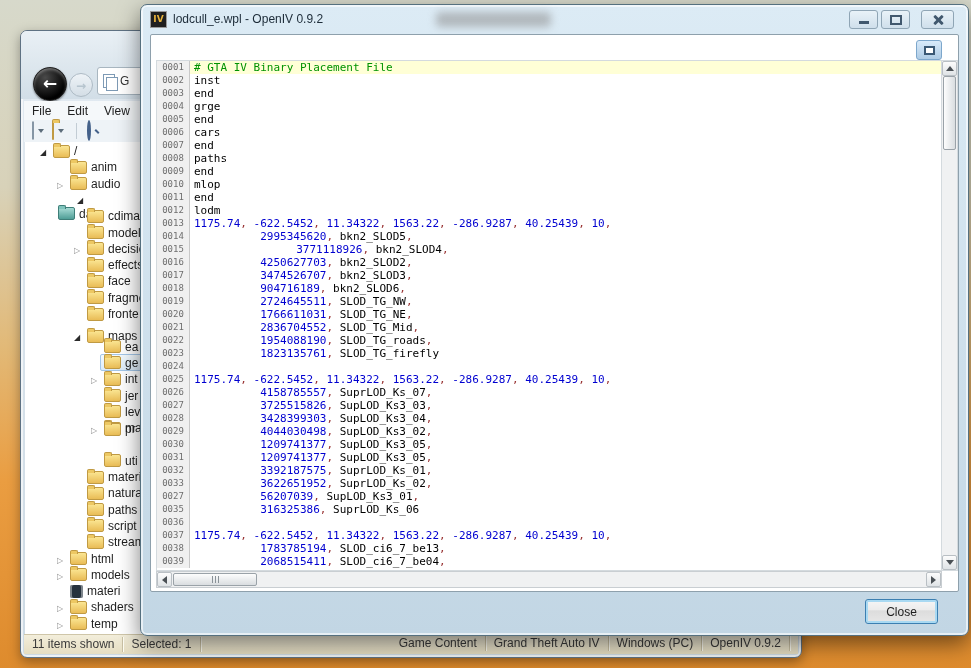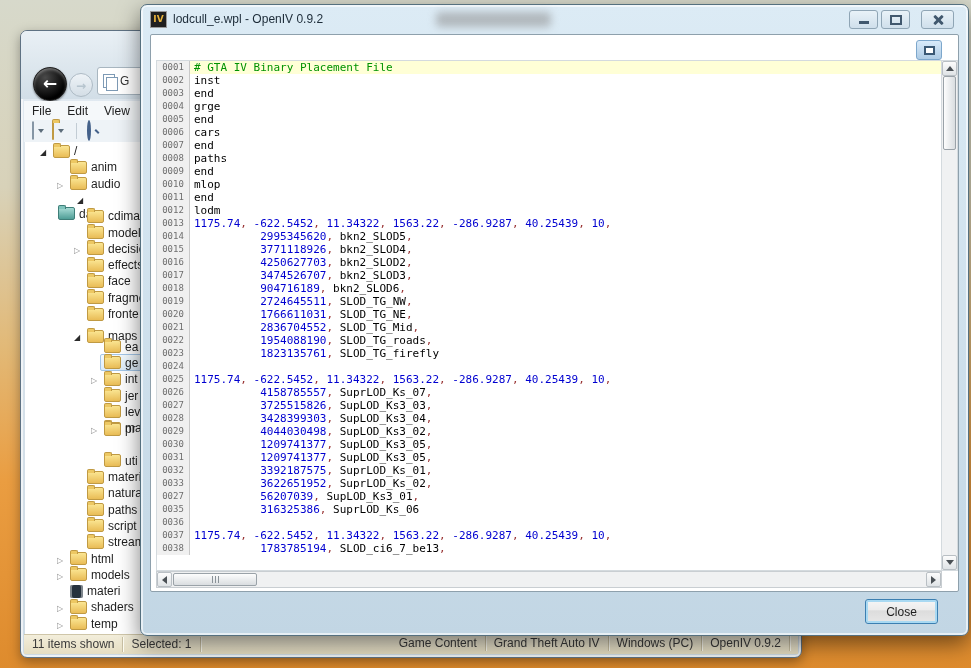--- a/index.html
+++ b/index.html
@@ -445,21 +445,21 @@
           <div class="ed-row">
             <span class="ed-num">0013</span>
             <span class="ed-code"><span class="tk" style="color: rgb(0, 0, 208);">1175.74</span><span class="tk" style="color: rgb(153, 51, 51);">,</span><span class="tk"> </span><span class="tk" style="color: rgb(0, 0, 208);">-622.5452</span><span class="tk" style="color: rgb(153, 51, 51);">,</span><span class="tk"> </span><span class="tk" style="color: rgb(0, 0, 208);">11.34322</span><span class="tk" style="color: rgb(153, 51, 51);">,</span><span class="tk"> </span><span class="tk" style="color: rgb(0, 0, 208);">1563.22</span><span class="tk" style="color: rgb(153, 51, 51);">,</span><span class="tk"> </span><span class="tk" style="color: rgb(0, 0, 208);">-286.9287</span><span class="tk" style="color: rgb(153, 51, 51);">,</span><span class="tk"> </span><span class="tk" style="color: rgb(0, 0, 208);">40.25439</span><span class="tk" style="color: rgb(153, 51, 51);">,</span><span class="tk"> </span><span class="tk" style="color: rgb(0, 0, 208);">10</span><span class="tk" style="color: rgb(153, 51, 51);">,</span></span>
           </div>
           <div class="ed-row">
             <span class="ed-num">0014</span>
             <span class="ed-code"><span class="tk">          </span><span class="tk" style="color: rgb(0, 0, 208);">2995345620</span><span class="tk" style="color: rgb(153, 51, 51);">,</span><span class="tk"> </span><span class="tk" style="color: rgb(0, 0, 0);">bkn2_SLOD5</span><span class="tk" style="color: rgb(153, 51, 51);">,</span></span>
           </div>
           <div class="ed-row">
             <span class="ed-num">0015</span>
-            <span class="ed-code"><span class="tk">          </span><span class="tk" style="color: rgb(0, 0, 208);">3771118926</span><span class="tk" style="color: rgb(153, 51, 51);">,</span><span class="tk"> </span><span class="tk" style="color: rgb(0, 0, 0);">bkn2_SLOD4</span><span class="tk" style="color: rgb(153, 51, 51);">,</span></span>
+            <span class="ed-code"><span class="tk">          </span><span class="tk" style="color: rgb(0, 0, 208); margin-left: 36px;">3771118926</span><span class="tk" style="color: rgb(153, 51, 51);">,</span><span class="tk"> </span><span class="tk" style="color: rgb(0, 0, 0);">bkn2_SLOD4</span><span class="tk" style="color: rgb(153, 51, 51);">,</span></span>
           </div>
           <div class="ed-row">
             <span class="ed-num">0016</span>
             <span class="ed-code"><span class="tk">          </span><span class="tk" style="color: rgb(0, 0, 208);">4250627703</span><span class="tk" style="color: rgb(153, 51, 51);">,</span><span class="tk"> </span><span class="tk" style="color: rgb(0, 0, 0);">bkn2_SLOD2</span><span class="tk" style="color: rgb(153, 51, 51);">,</span></span>
           </div>
           <div class="ed-row">
             <span class="ed-num">0017</span>
             <span class="ed-code"><span class="tk">          </span><span class="tk" style="color: rgb(0, 0, 208);">3474526707</span><span class="tk" style="color: rgb(153, 51, 51);">,</span><span class="tk"> </span><span class="tk" style="color: rgb(0, 0, 0);">bkn2_SLOD3</span><span class="tk" style="color: rgb(153, 51, 51);">,</span></span>
           </div>
           <div class="ed-row">
@@ -538,20 +538,24 @@
             <span class="ed-num">0036</span>
             <span class="ed-code"></span>
           </div>
           <div class="ed-row">
             <span class="ed-num">0037</span>
             <span class="ed-code"><span class="tk" style="color: rgb(0, 0, 208);">1175.74</span><span class="tk" style="color: rgb(153, 51, 51);">,</span><span class="tk"> </span><span class="tk" style="color: rgb(0, 0, 208);">-622.5452</span><span class="tk" style="color: rgb(153, 51, 51);">,</span><span class="tk"> </span><span class="tk" style="color: rgb(0, 0, 208);">11.34322</span><span class="tk" style="color: rgb(153, 51, 51);">,</span><span class="tk"> </span><span class="tk" style="color: rgb(0, 0, 208);">1563.22</span><span class="tk" style="color: rgb(153, 51, 51);">,</span><span class="tk"> </span><span class="tk" style="color: rgb(0, 0, 208);">-286.9287</span><span class="tk" style="color: rgb(153, 51, 51);">,</span><span class="tk"> </span><span class="tk" style="color: rgb(0, 0, 208);">40.25439</span><span class="tk" style="color: rgb(153, 51, 51);">,</span><span class="tk"> </span><span class="tk" style="color: rgb(0, 0, 208);">10</span><span class="tk" style="color: rgb(153, 51, 51);">,</span></span>
           </div>
           <div class="ed-row">
             <span class="ed-num">0038</span>
             <span class="ed-code"><span class="tk">          </span><span class="tk" style="color: rgb(0, 0, 208);">1783785194</span><span class="tk" style="color: rgb(153, 51, 51);">,</span><span class="tk"> </span><span class="tk" style="color: rgb(0, 0, 0);">SLOD_ci6_7_be13</span><span class="tk" style="color: rgb(153, 51, 51);">,</span></span>
+          </div>
+          <div class="ed-row">
+            <span class="ed-num">0039</span>
+            <span class="ed-code"><span class="tk">          </span><span class="tk" style="color: rgb(0, 0, 208);">2068515411</span><span class="tk" style="color: rgb(153, 51, 51);">,</span><span class="tk"> </span><span class="tk" style="color: rgb(0, 0, 0);">SLOD_ci6_7_be04</span><span class="tk" style="color: rgb(153, 51, 51);">,</span></span>
           </div>
         </div>
 
       <div class="vscroll">
         <span class="sbtn" style="left:0;top:0;width:13px;height:13px;">
             <i class="tri-up"></i>
           </span>
         <span class="vthumb"></span>
         <span class="sbtn" style="left:0;bottom:0;width:13px;height:13px;">
             <i class="tri-down"></i>

